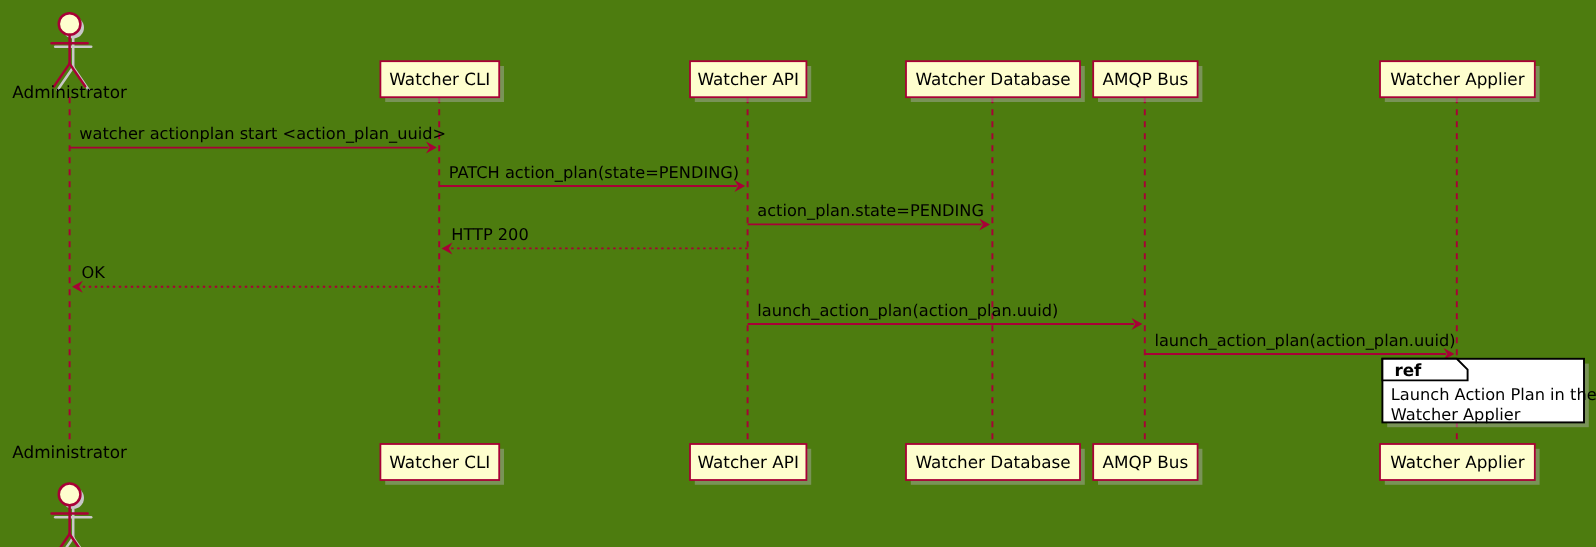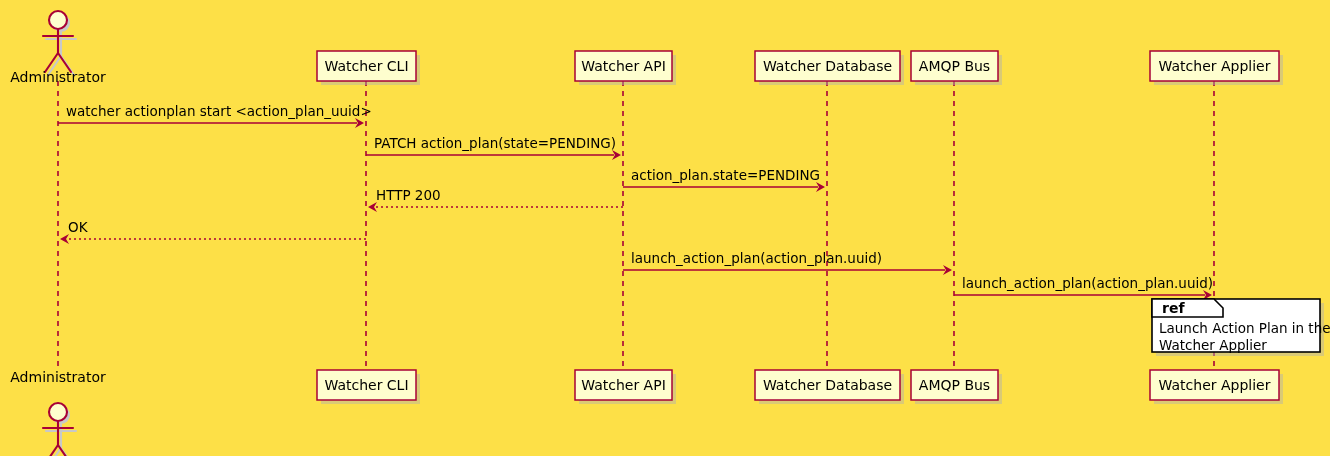--- a/index.html
+++ b/index.html
@@ -7,21 +7,21 @@
     padding: 0;
     background: #FFFFFF;
   }
   body {
     font-family: "DejaVu Sans", "Liberation Sans", sans-serif;
   }
   #canvas {
     position: relative;
     width: 1330px;
     height: 456px;
-    background: #fde047;
+    background: #4d7c0f;
     overflow: hidden;
   }
   svg#diagram {
     position: absolute;
     left: 0;
     top: 0;
     width: 1330px;
     height: 456px;
   }
   .pbox-rect {

